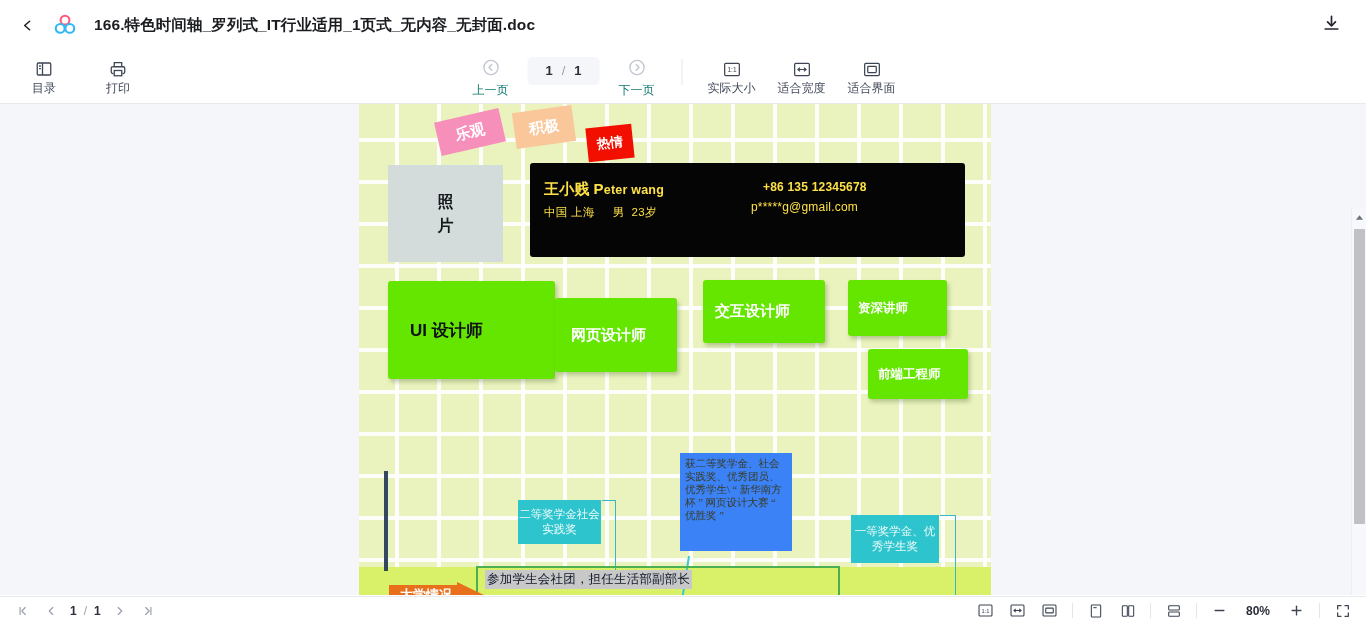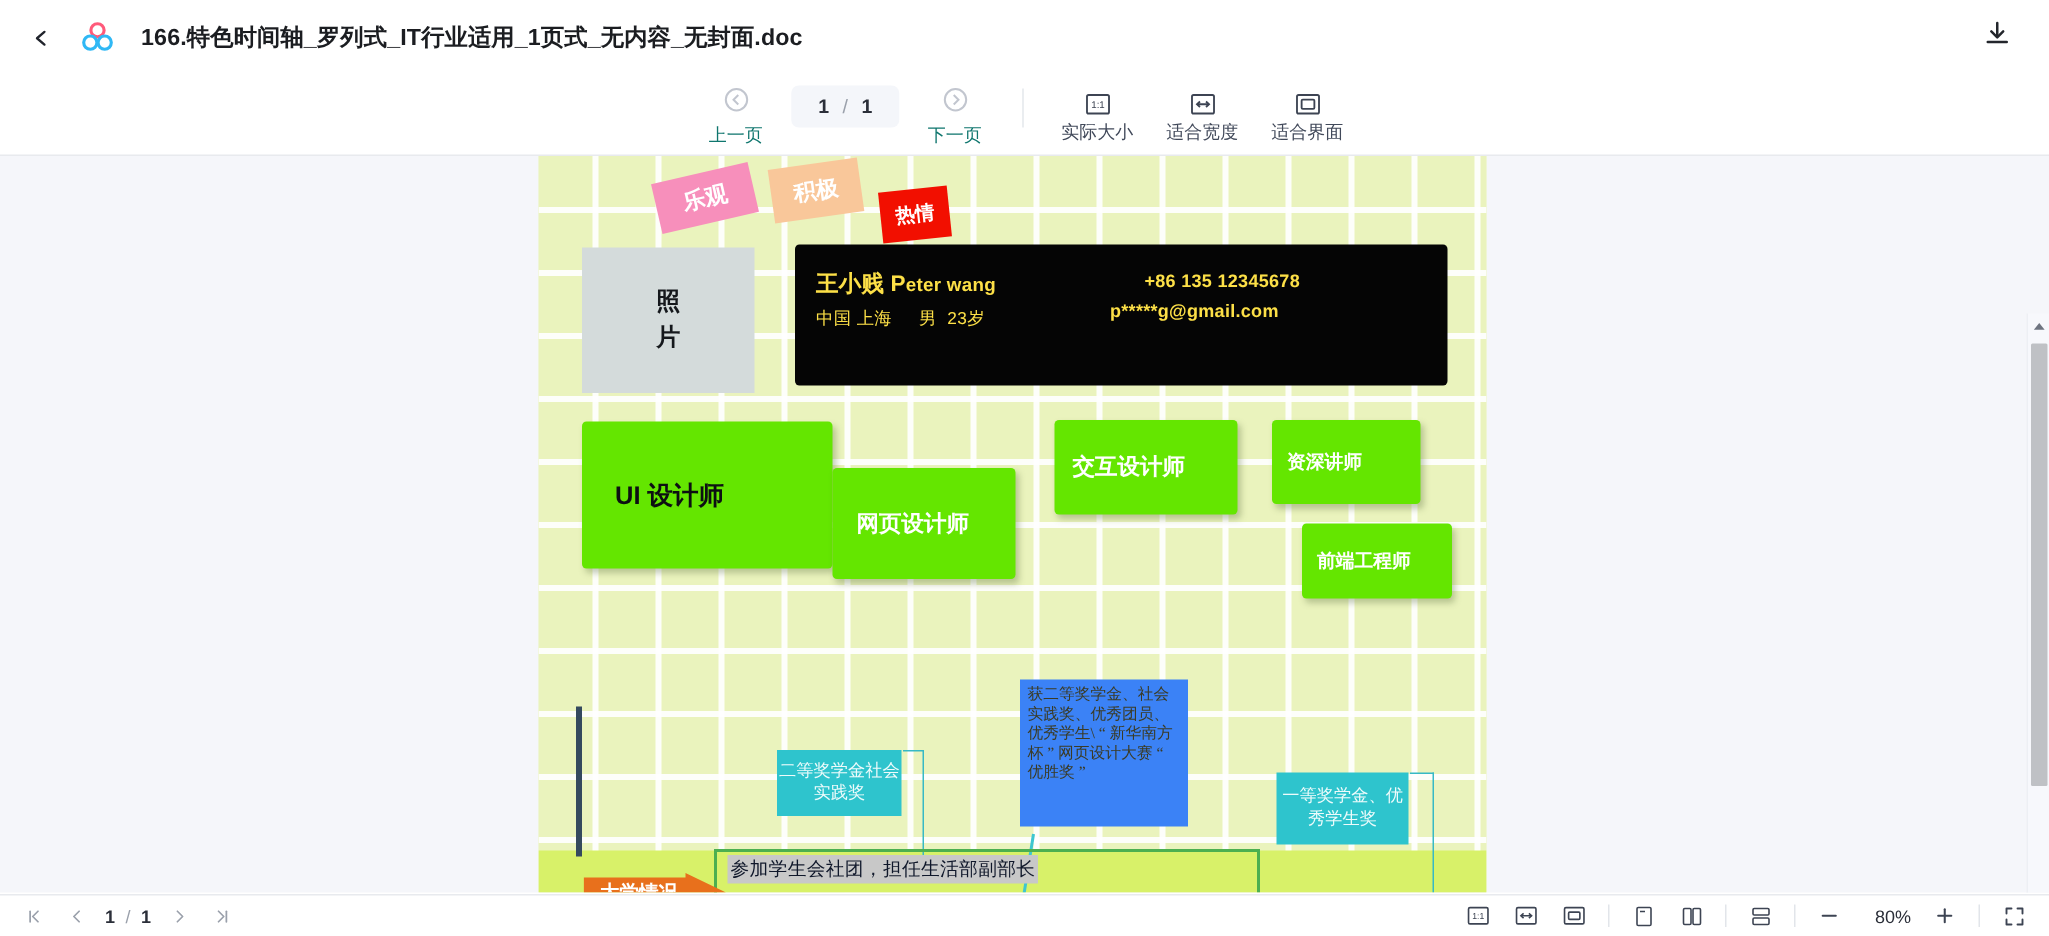--- a/index.html
+++ b/index.html
@@ -147,36 +147,36 @@
   .bc-sub {
     position: absolute; left: 14px; top: 42px;
     font-size: 11.5px; letter-spacing: 0.3px;
   }
   .bc-sub .gap { display:inline-block; width: 18px; }
   .bc-phone {
     position: absolute; left: 233px; top: 17px;
     font-size: 12px; font-weight: bold; letter-spacing: 0.2px;
   }
   .bc-mail {
-    position: absolute; left: 210px; top: 37px;
-    font-size: 12px; font-weight: bold; letter-spacing: 0.2px;
+    position: absolute; left: 221px; top: 37px;
+    font-size: 12px; font-weight: normal; letter-spacing: 0.2px;
   }
 
   
   .gcard {
     position: absolute;
     background: #64e600;
     border-radius: 3px;
     box-shadow: 2px 3px 4px rgba(90,110,60,0.35);
     display: flex; align-items: center;
     color: #ffffff; font-weight: bold;
   }
   .gc1 { left: 29px;  top: 177px; width: 167px; height: 98px; }
   .gc1 span { color: #0d0f12; font-size: 17px; padding-left: 22px; }
-  .gc2 { left: 196px; top: 208px; width: 122px; height: 74px; text-align: right; }
+  .gc2 { left: 196px; top: 194px; width: 122px; height: 74px; text-align: right; }
   .gc2 span { font-size: 15px; padding-left: 16px; }
   .gc3 { left: 344px; top: 176px; width: 122px; height: 63px; }
   .gc3 span { font-size: 15px; padding-left: 12px; }
   .gc4 { left: 489px; top: 176px; width: 99px; height: 56px; }
   .gc4 span { font-size: 12.5px; padding-left: 10px; }
   .gc5 { left: 509px; top: 245px; width: 100px; height: 50px; }
   .gc5 span { font-size: 12.5px; padding-left: 10px; }
 
   
   .yellow-note {
@@ -272,21 +272,21 @@
   .sb-pages { font-size: 12px; color: #2b2f39; font-weight: bold; display: flex; gap: 7px; }
   .sb-pages .sep { color: #9aa0ab; font-weight: normal; }
   .sb-right {
     margin-left: auto; display: flex; align-items: center; gap: 13px;
   }
   .sb-ico2 {
     width: 19px; height: 19px; display: flex; align-items: center;
     justify-content: center; color: #3d4453; cursor: pointer;
   }
   .sb-div { width: 1px; height: 15px; background: #e2e5ea; }
-  .sb-zoomtxt { font-size: 12px; color: #2b2f39; font-weight: normal; min-width: 32px; text-align: right; }
+  .sb-zoomtxt { font-size: 12px; color: #2b2f39; font-weight: bold; min-width: 32px; text-align: center; }
 </style>
 </head>
 <body>
 
 <div class="titlebar">
   <div class="back-btn">
     <span>
       <svg width="17" height="17" viewBox="0 0 24 24" fill="none" stroke="currentColor" stroke-width="2.2" stroke-linecap="round" stroke-linejoin="round">
           <polyline points="15 18 8 12 15 6"></polyline>
         </svg>
@@ -305,20 +305,44 @@
       <svg width="19" height="19" viewBox="0 0 24 24" fill="none" stroke="currentColor" stroke-width="2.1" stroke-linecap="round" stroke-linejoin="round">
           <path d="M12 3v11"></path>
           <polyline points="7 10 12 15 17 10"></polyline>
           <path d="M4 19h16"></path>
         </svg>
     </span>
   </div>
 </div>
 
 <div class="toolbar">
+  <div class="tool-group-left">
+    <div class="tool-btn">
+      <span class="ti">
+        <svg width="18" height="18" viewBox="0 0 24 24" fill="none" stroke="#3d4453" stroke-width="1.7">
+            <rect x="3" y="4" width="18" height="16" rx="1.5"></rect>
+            <line x1="10" y1="4" x2="10" y2="20"></line>
+            <line x1="5.4" y1="8" x2="7.8" y2="8"></line>
+            <line x1="5.4" y1="11.5" x2="7.8" y2="11.5"></line>
+          </svg>
+      </span>
+      <span class="tlabel">目录</span>
+    </div>
+    <div class="tool-btn">
+      <span class="ti">
+        <svg width="18" height="18" viewBox="0 0 24 24" fill="none" stroke="#3d4453" stroke-width="1.7">
+            <path d="M7 9V3.5h10V9"></path>
+            <path d="M5 9h14a2 2 0 0 1 2 2v5a2 2 0 0 1-2 2h-1"></path>
+            <path d="M6 18H5a2 2 0 0 1-2-2v-5a2 2 0 0 1 2-2"></path>
+            <rect x="7" y="14" width="10" height="7"></rect>
+          </svg>
+      </span>
+      <span class="tlabel">打印</span>
+    </div>
+  </div>
 
   <div class="tool-center">
     <div class="navbtn">
       <span class="ti">
         <svg width="19" height="19" viewBox="0 0 24 24" fill="none" stroke="#c2c6cf" stroke-width="1.7">
             <circle cx="12" cy="12" r="9"></circle>
             <polyline points="13.5 8 9.5 12 13.5 16"></polyline>
           </svg>
       </span>
       <span class="tlabel">上一页</span>

